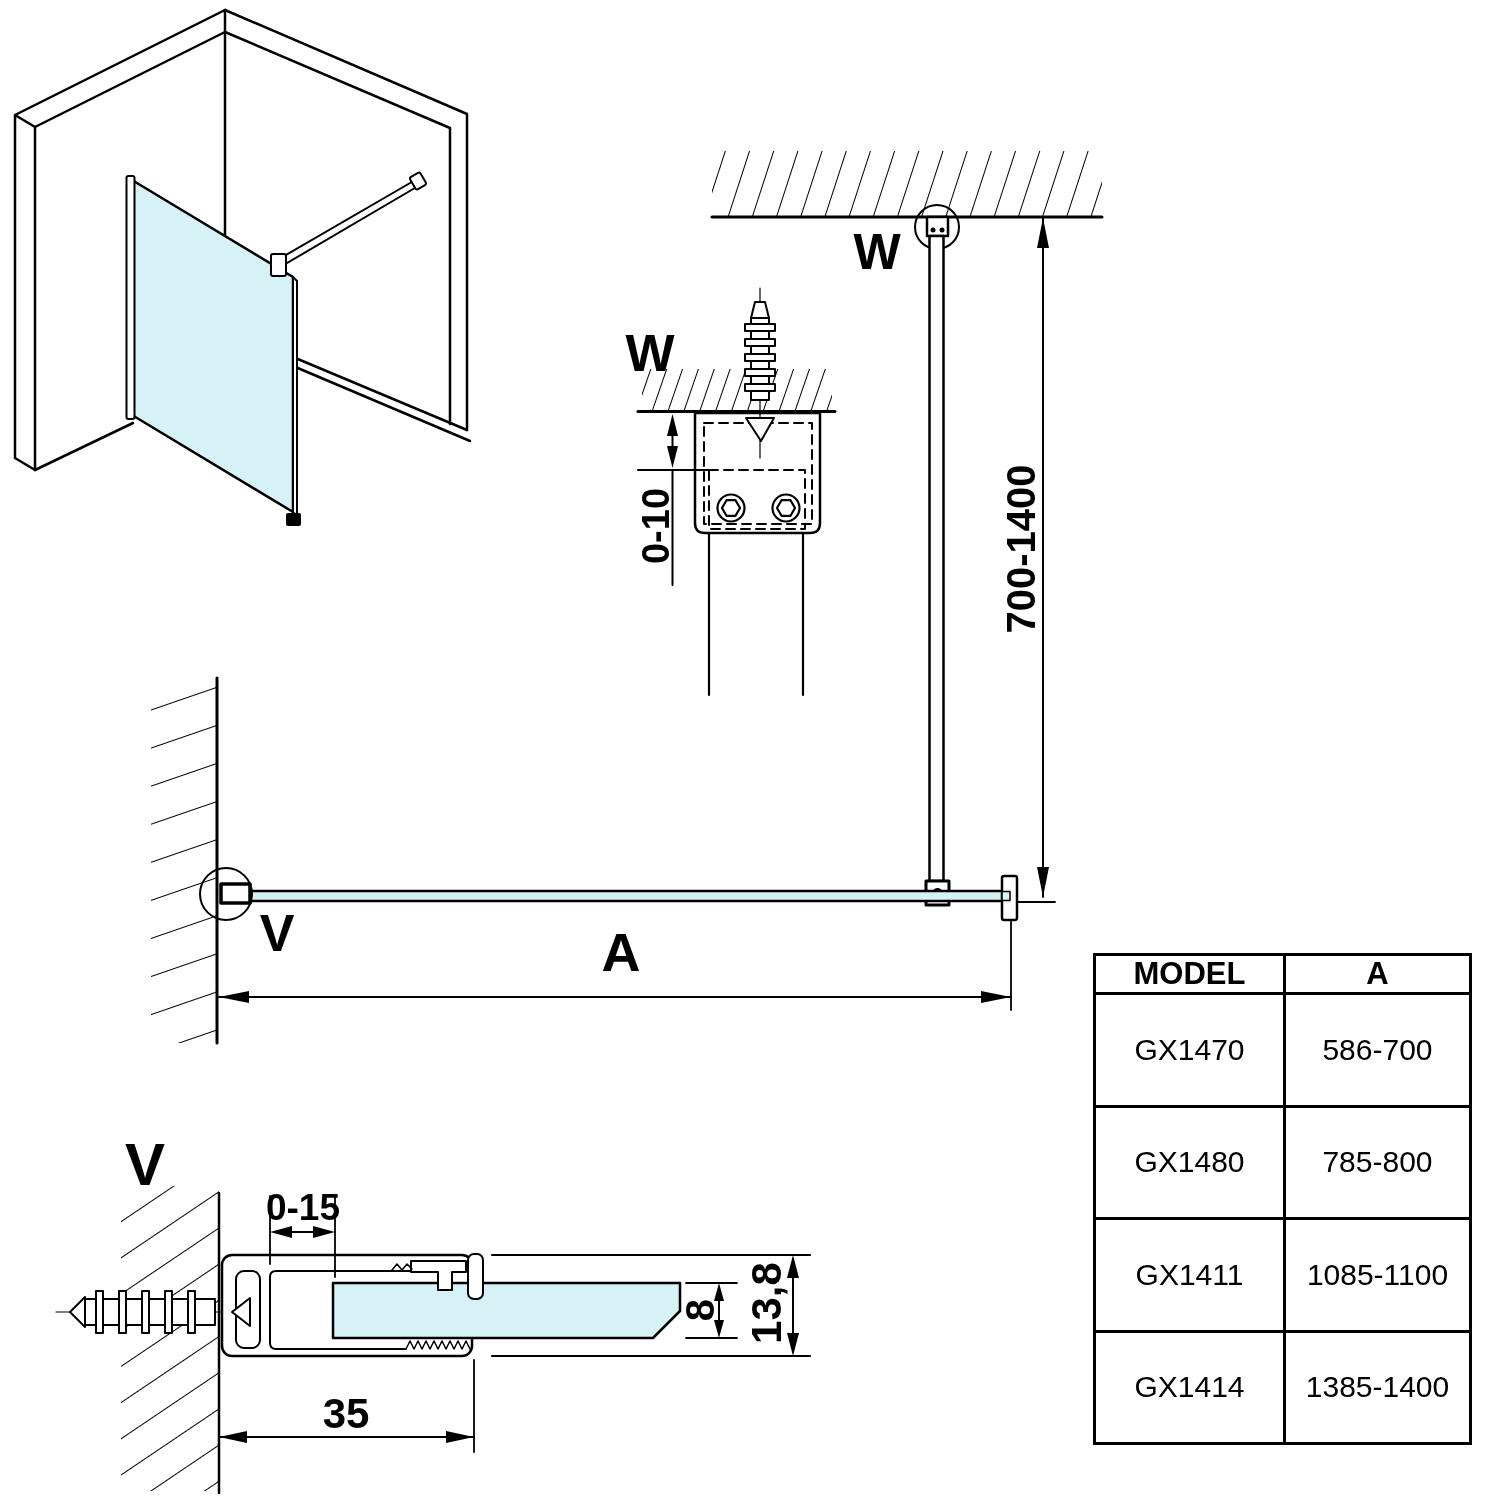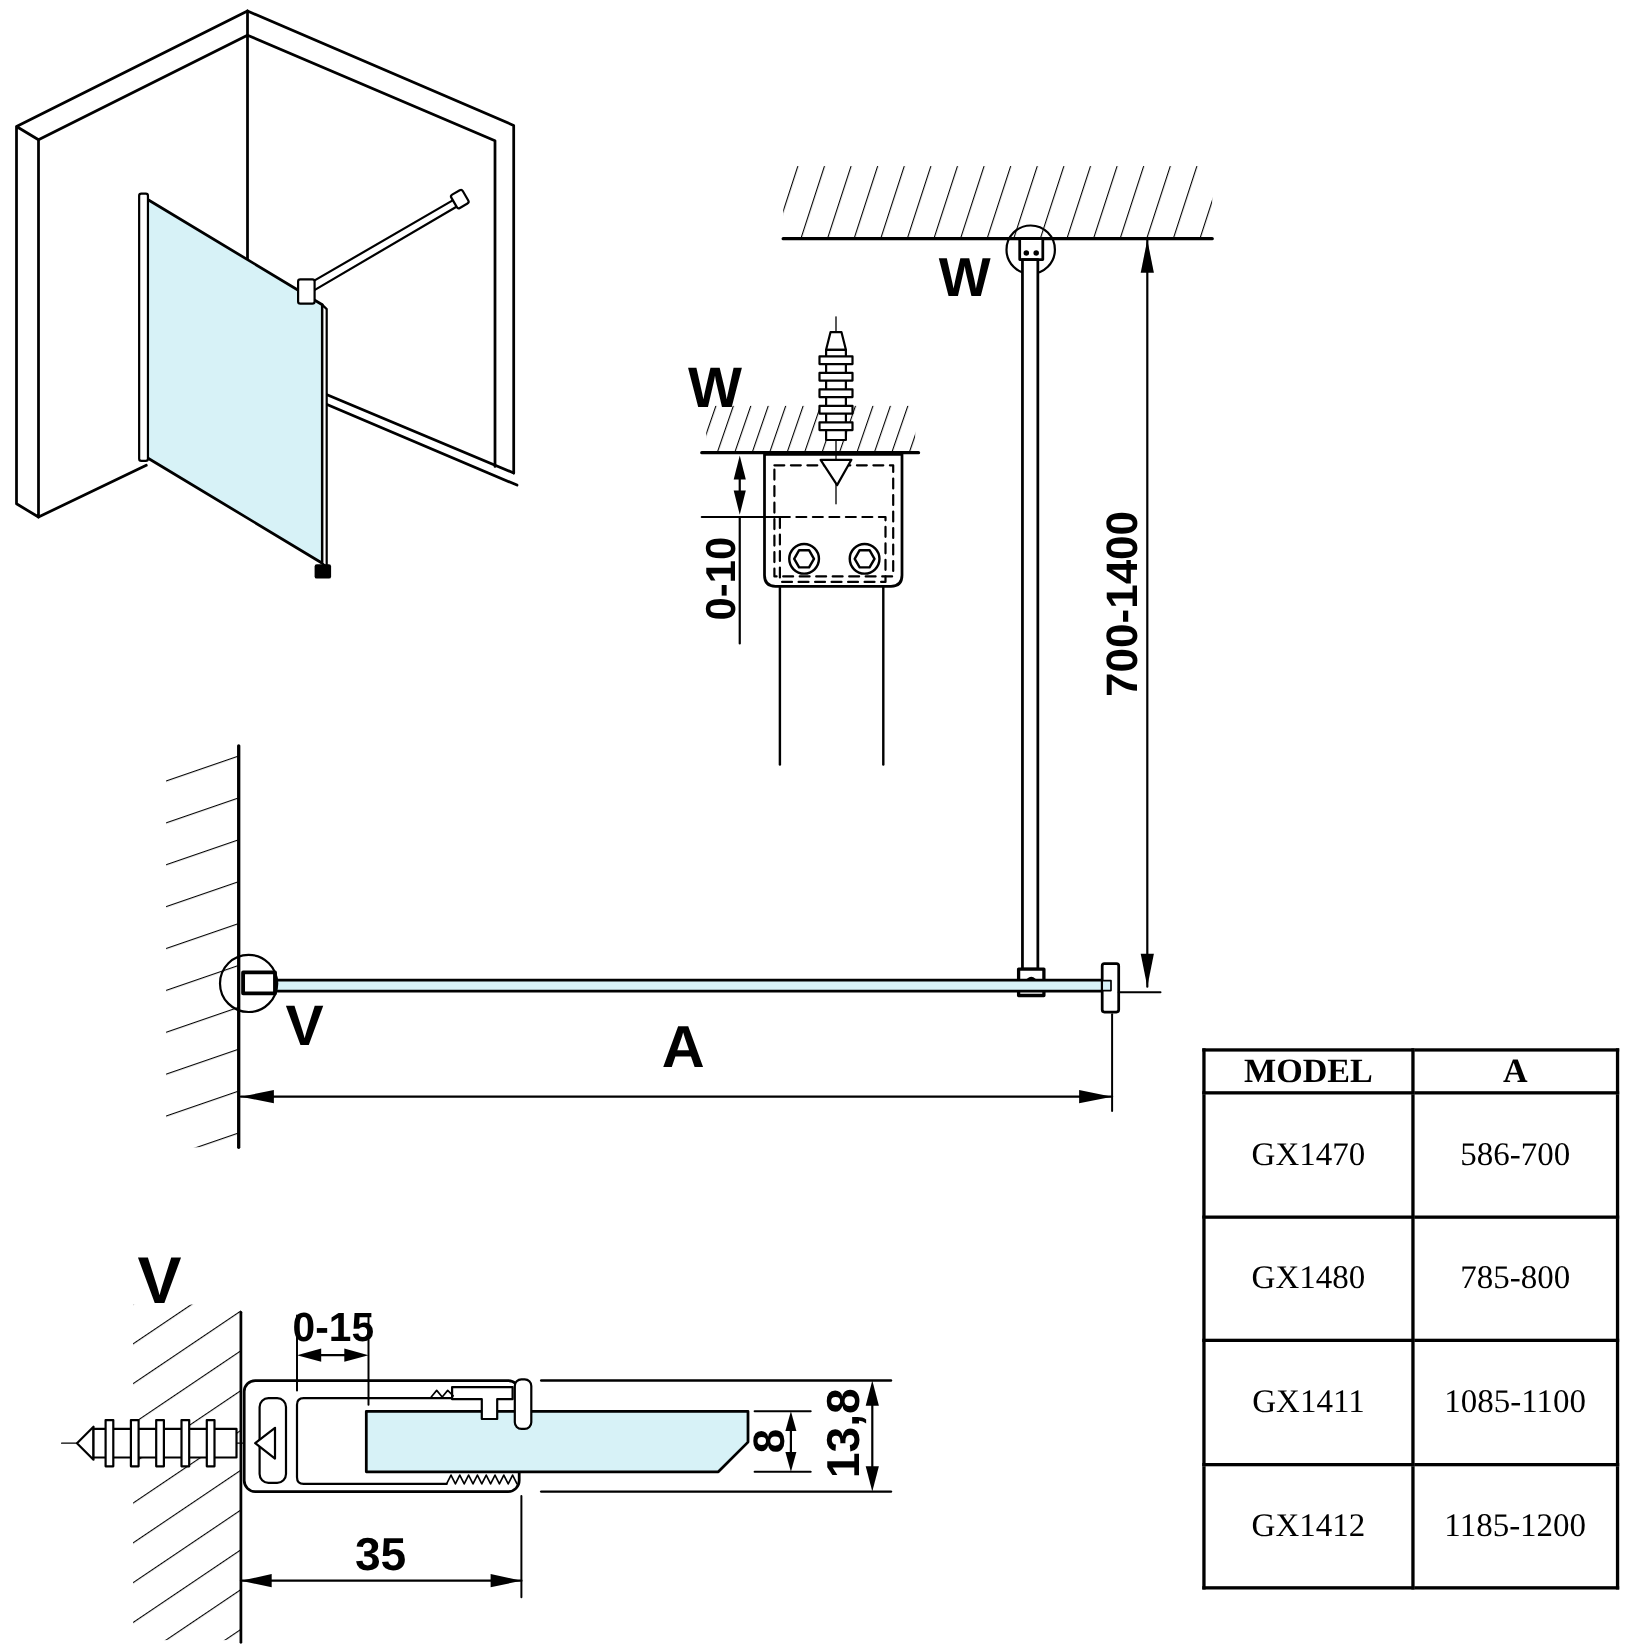--- a/index.html
+++ b/index.html
@@ -1,21 +1,21 @@
 <!DOCTYPE html>
 <html><head>
 <meta charset="utf-8">
 <style>
   html,body{margin:0;padding:0;background:#fff;}
   #stage{position:relative;width:1500px;height:1500px;background:#fff;overflow:hidden;
          font-family:"Liberation Sans",sans-serif;}
   #drawing{position:absolute;left:0;top:0;}
   svg text{font-family:"Liberation Sans","DejaVu Sans",sans-serif;font-weight:bold;fill:#000;}
   #model-table{position:absolute;left:1093px;top:953px;width:376px;height:492px;
-               border-collapse:collapse;table-layout:fixed;font-family:Liberation Serif, serif;}
+               border-collapse:collapse;table-layout:fixed;}
   #model-table td,#model-table th{border:3px solid #000;text-align:center;vertical-align:middle;
                font-size:30px;color:#000;background:#fff;padding:0;}
   #model-table th{font-weight:bold;font-size:31px;}
   #model-table td{font-weight:normal;text-align:center;}
   #model-table col.c1{width:190px;}
   #model-table col.c2{width:186px;}
 </style>
 </head>
 <body>
 
@@ -228,19 +228,19 @@
     </tr>
     <tr>
       <td>GX1480</td>
       <td>785-800</td>
     </tr>
     <tr>
       <td>GX1411</td>
       <td>1085-1100</td>
     </tr>
     <tr>
-      <td>GX1412</td>
-      <td>1185-1200</td>
+      <td>GX1414</td>
+      <td>1385-1400</td>
     </tr>
   </tbody>
 </table>
 
 </div>
 
 </body></html>

